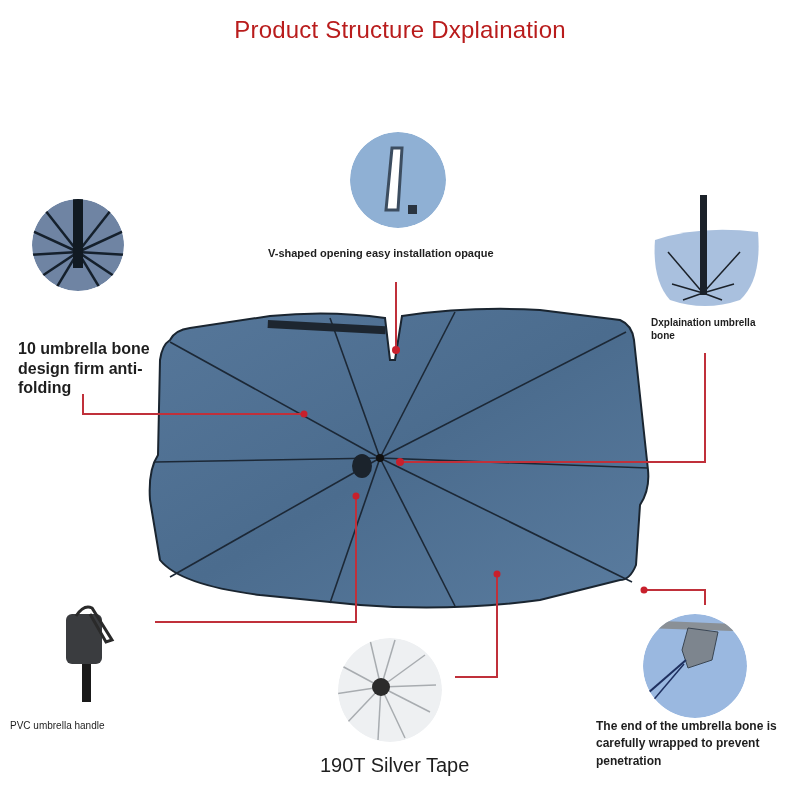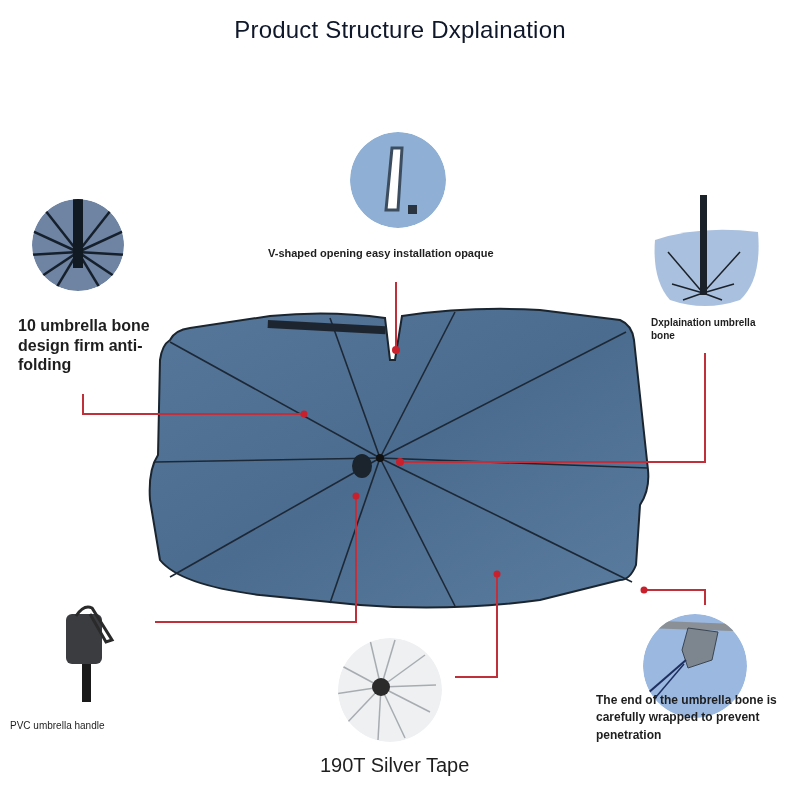--- a/index.html
+++ b/index.html
@@ -1,25 +1,25 @@
 <!DOCTYPE html>
 <html><head>
 <meta charset="utf-8">
 <style>
   html, body { margin: 0; padding: 0; background: #ffffff; }
   body { width: 800px; height: 800px; position: relative; overflow: hidden; font-family: "DejaVu Sans", sans-serif; }
   .abs { position: absolute; }
-  .title { left: 0; top: 16px; width: 800px; text-align: center; font-size: 24px; color: #0f172a; font-family: "Liberation Sans", sans-serif; letter-spacing: 0.2px; }
+  .title { left: 0; top: 16px; width: 800px; text-align: center; font-size: 24px; color: #b91c1c; font-family: "Liberation Sans", sans-serif; letter-spacing: 0.2px; }
   .label { color: #1e1e1e; font-family: "Liberation Sans", sans-serif; font-weight: bold; line-height: 1.22; }
-  .lbl-bone { left: 18px; top: 316px; font-size: 16px; width: 160px; }
+  .lbl-bone { left: 18px; top: 339px; font-size: 16px; width: 160px; }
   .lbl-vopen { left: 268px; top: 247px; font-size: 11px; white-space: nowrap; text-align: center; }
   .lbl-electro { left: 651px; top: 316px; font-size: 10px; width: 110px; line-height: 1.3; }
   .lbl-handle { left: 10px; top: 720px; font-size: 10px; white-space: nowrap; font-weight: normal; }
   .lbl-tape { left: 308px; top: 753px; font-size: 20px; white-space: nowrap; font-weight: normal; margin-left: 12px; }
-  .lbl-end { left: 596px; top: 692px; font-size: 12px; width: 205px; line-height: 1.45; }
+  .lbl-end { left: 596px; top: 718px; font-size: 12px; width: 205px; line-height: 1.45; }
   svg.overlay { position: absolute; left: 0; top: 0; }
 </style>
 </head>
 <body>
 
 <div class="abs title">Product Structure Dxplaination</div>
 
 <svg class="overlay" width="800" height="800" viewBox="0 0 800 800">
   <defs>
     <clipPath id="c1">

